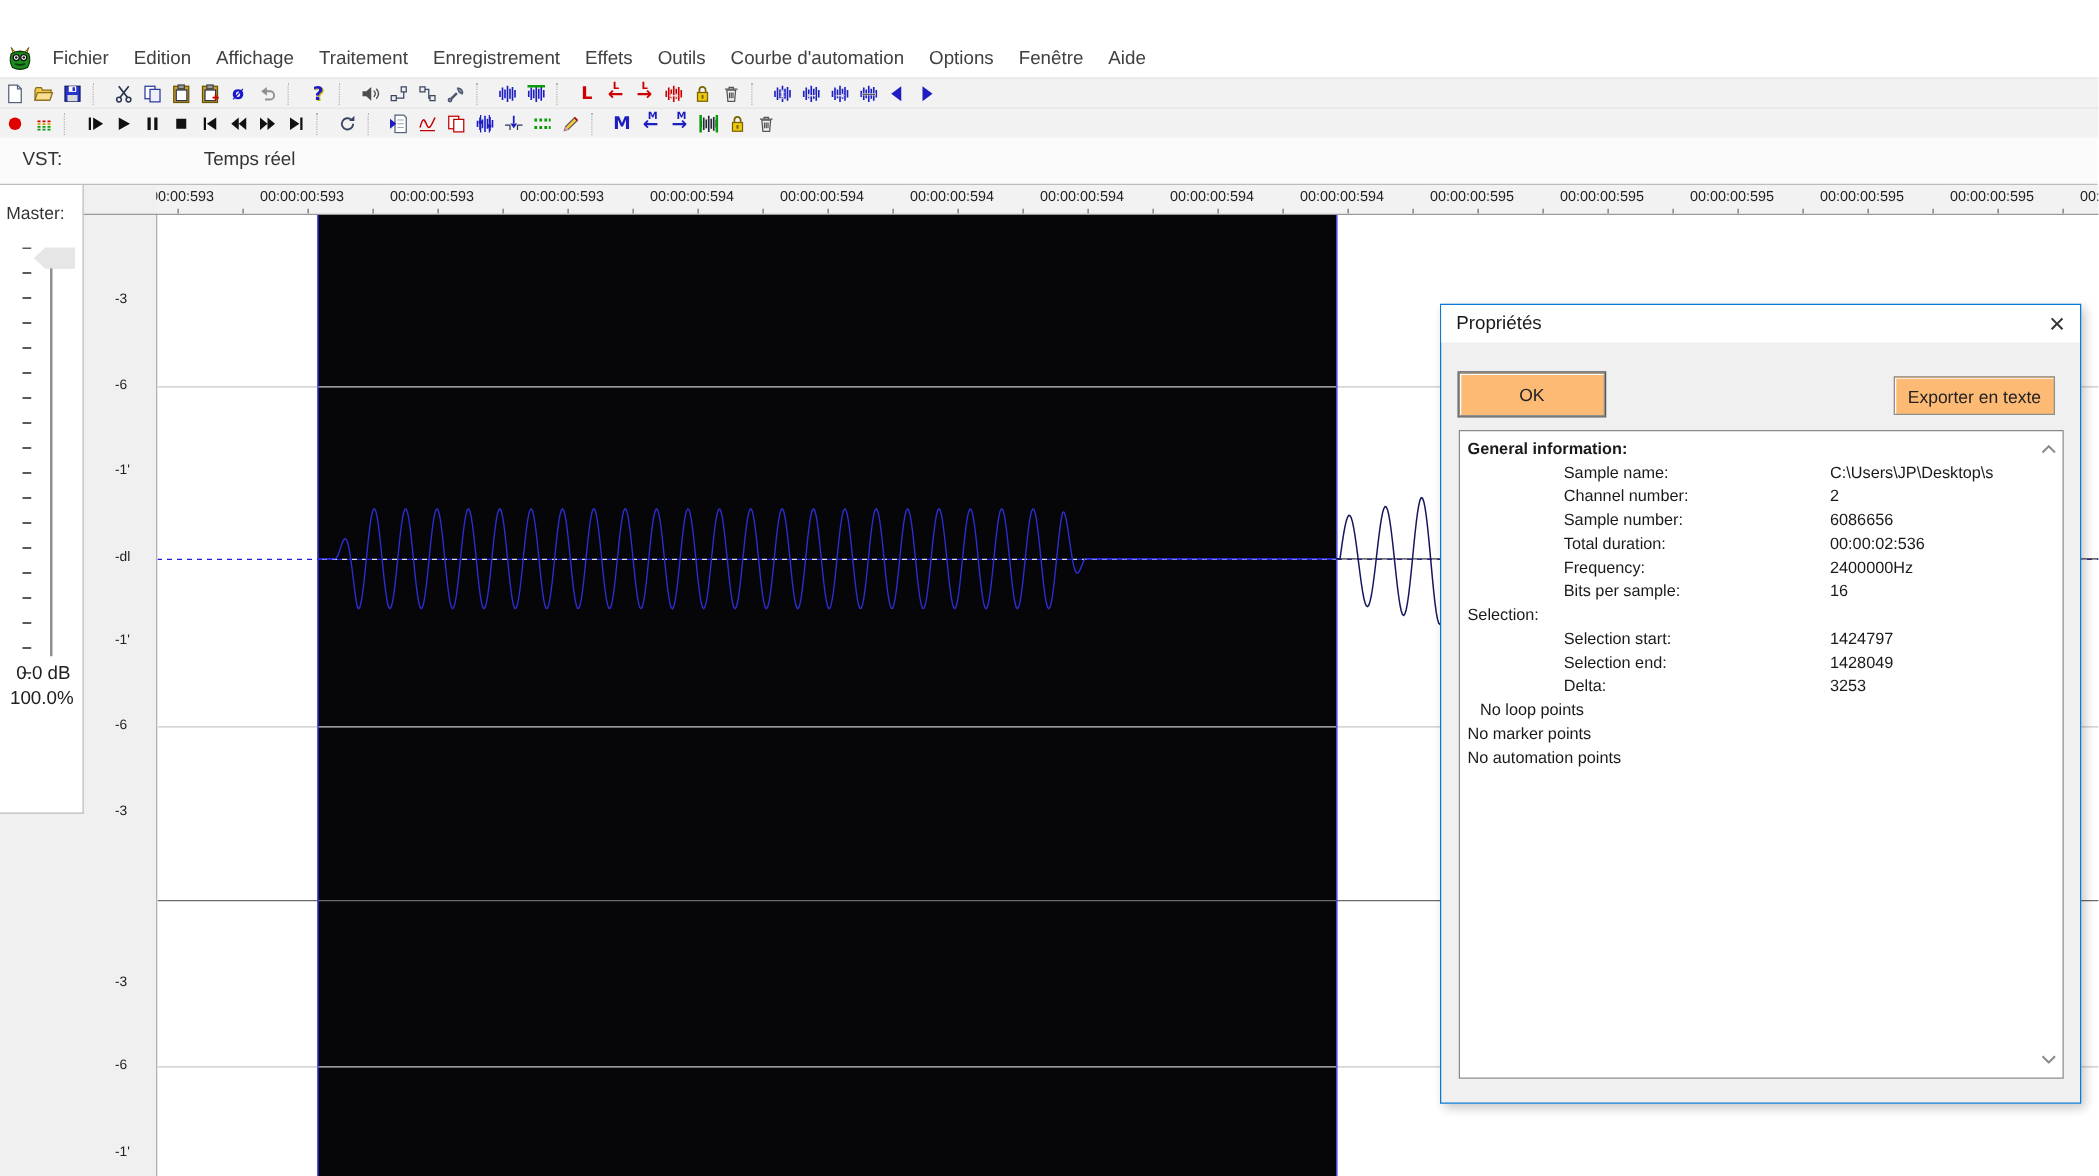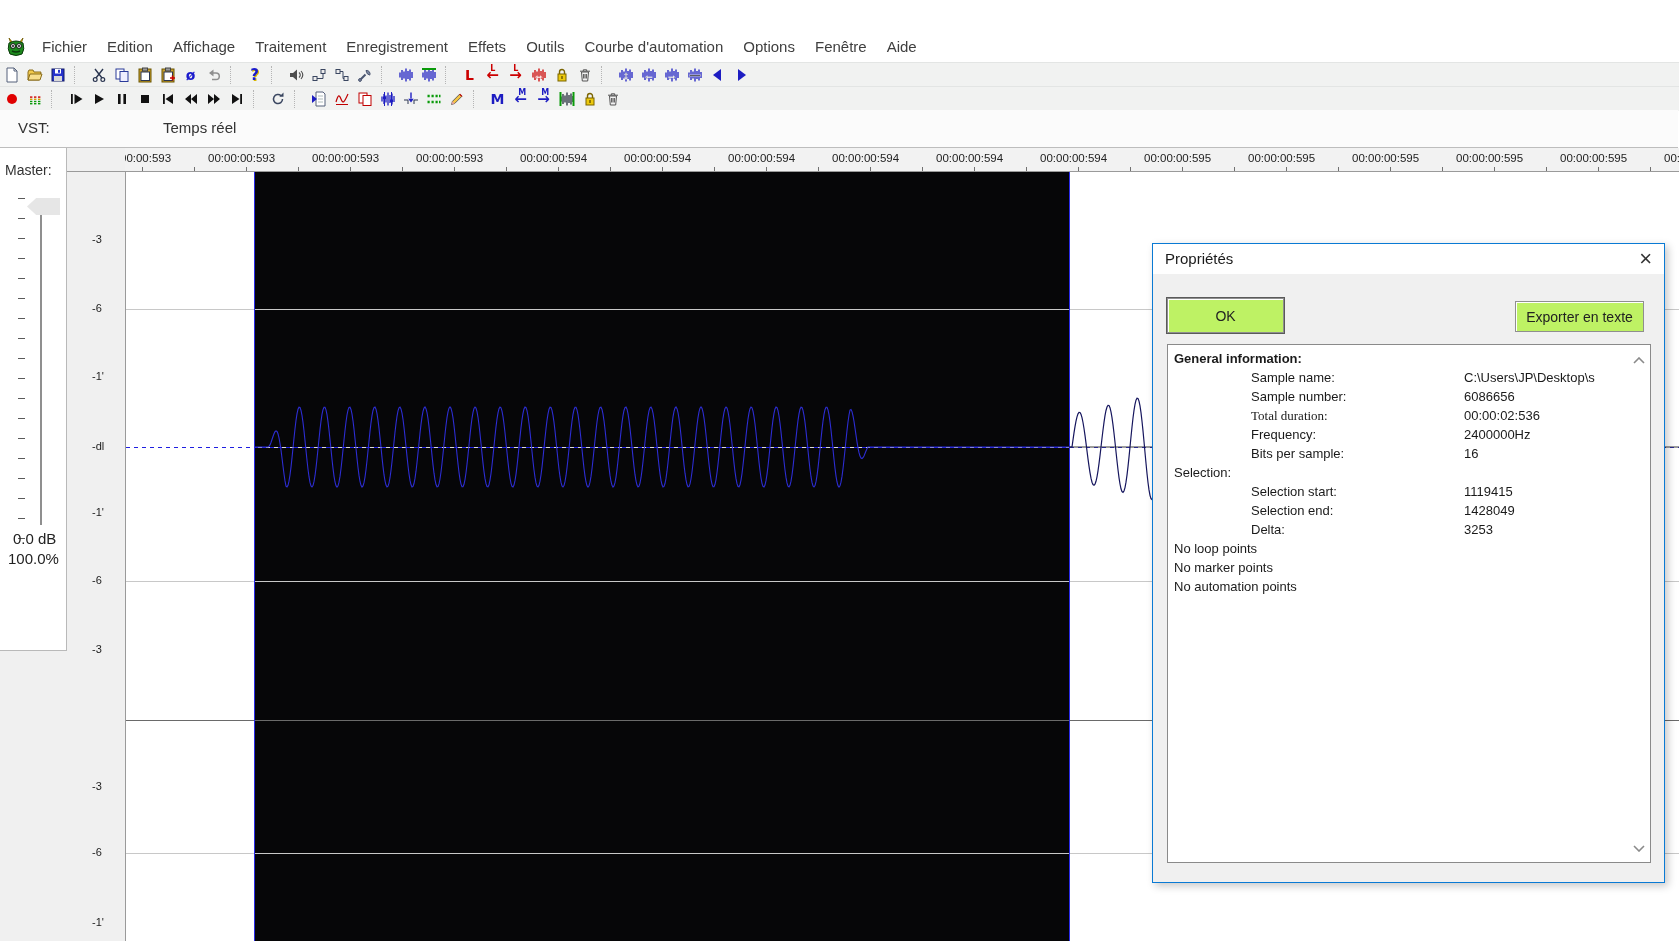--- a/index.html
+++ b/index.html
@@ -17,21 +17,21 @@
            border-top:1px solid #e3e5e4;}
   .ticon{width:23px;height:22px;display:flex;align-items:center;justify-content:center;flex:0 0 auto;}
   .ticon svg{width:16px;height:16px;display:block;}
   .g{font-size:13px;line-height:20px;font-family:"DejaVu Sans",sans-serif;}
   .tsep{width:9px;height:18px;border-left:1px dotted #b5b5b5;margin:0 3px 0 5px;flex:0 0 auto;}
   .arl{position:relative;font-weight:bold;}
   .arl i{position:absolute;top:-6px;left:4px;font-style:normal;font-size:8px;}
   
   .vstbar{left:0;top:110px;width:1678px;height:37px;background:#fbfbfb;border-bottom:1px solid #bdbdbd;}
   .vstlabel{left:18px;top:9px;font-size:15px;color:#333;}
-  .btn{box-sizing:border-box;background:#bef264;border:1px solid #8f8f8f;font-size:14px;color:#222;
+  .btn{box-sizing:border-box;background:#fdba74;border:1px solid #8f8f8f;font-size:14px;color:#222;
        display:flex;align-items:center;justify-content:center;box-shadow:inset 1px 1px 0 #fff;}
   .checkbox{left:140px;top:116px;width:14px;height:14px;background:#fff;border:1px solid #606060;}
   .cblabel{left:163px;top:9px;font-size:15px;color:#333;}
   .autotb{left:357px;top:113px;height:26px;background:#f6f6f6;border:1px solid #c9c9c9;
           display:flex;align-items:center;padding:0 3px 0 8px;}
   .grip{width:4px;height:16px;border-left:2px dotted #bdbdbd;margin-right:4px;}
   
   .ruler{left:103px;top:148px;width:1576px;height:23px;background:#f2f2f2;overflow:hidden;}
   .rlabel{position:absolute;top:4px;font-size:11.5px;color:#222;white-space:nowrap;}
   .rtick{position:absolute;bottom:0;width:1px;height:4px;background:#707070;}
@@ -643,52 +643,56 @@
       </span>
       <div id="proprows" style="padding-top:5px;">
           <div class="prow">
             <span class="pl" style="left: 6px; font-weight: bold;">General information:</span>
           </div>
           <div class="prow">
             <span class="pl" style="left: 83px;">Sample name:</span>
             <span class="pv">C:\Users\JP\Desktop\s</span>
           </div>
           <div class="prow">
+            <span class="pl" style="left: 83px;">Channel number:</span>
+            <span class="pv">2</span>
+          </div>
+          <div class="prow">
             <span class="pl" style="left: 83px;">Sample number:</span>
             <span class="pv">6086656</span>
           </div>
           <div class="prow">
-            <span class="pl" style="left: 83px; font-family: Liberation Serif, serif;">Total duration:</span>
+            <span class="pl" style="left: 83px;">Total duration:</span>
             <span class="pv">00:00:02:536</span>
           </div>
           <div class="prow">
             <span class="pl" style="left: 83px;">Frequency:</span>
             <span class="pv">2400000Hz</span>
           </div>
           <div class="prow">
             <span class="pl" style="left: 83px;">Bits per sample:</span>
             <span class="pv">16</span>
           </div>
           <div class="prow">
             <span class="pl" style="left: 6px;">Selection:</span>
           </div>
           <div class="prow">
             <span class="pl" style="left: 83px;">Selection start:</span>
-            <span class="pv">1119415</span>
+            <span class="pv">1424797</span>
           </div>
           <div class="prow">
             <span class="pl" style="left: 83px;">Selection end:</span>
             <span class="pv">1428049</span>
           </div>
           <div class="prow">
             <span class="pl" style="left: 83px;">Delta:</span>
             <span class="pv">3253</span>
           </div>
           <div class="prow">
-            <span class="pl" style="left: 6px;">No loop points</span>
+            <span class="pl" style="left: 16px;">No loop points</span>
           </div>
           <div class="prow">
             <span class="pl" style="left: 6px;">No marker points</span>
           </div>
           <div class="prow">
             <span class="pl" style="left: 6px;">No automation points</span>
           </div>
         </div>
     </div>
   </div>

